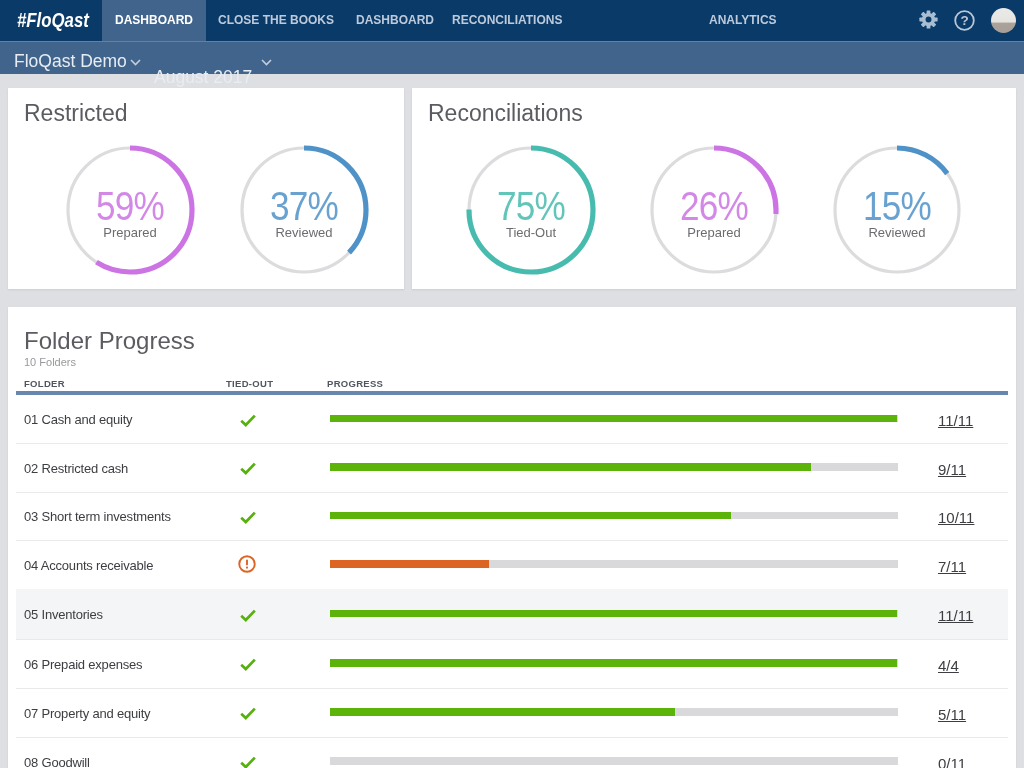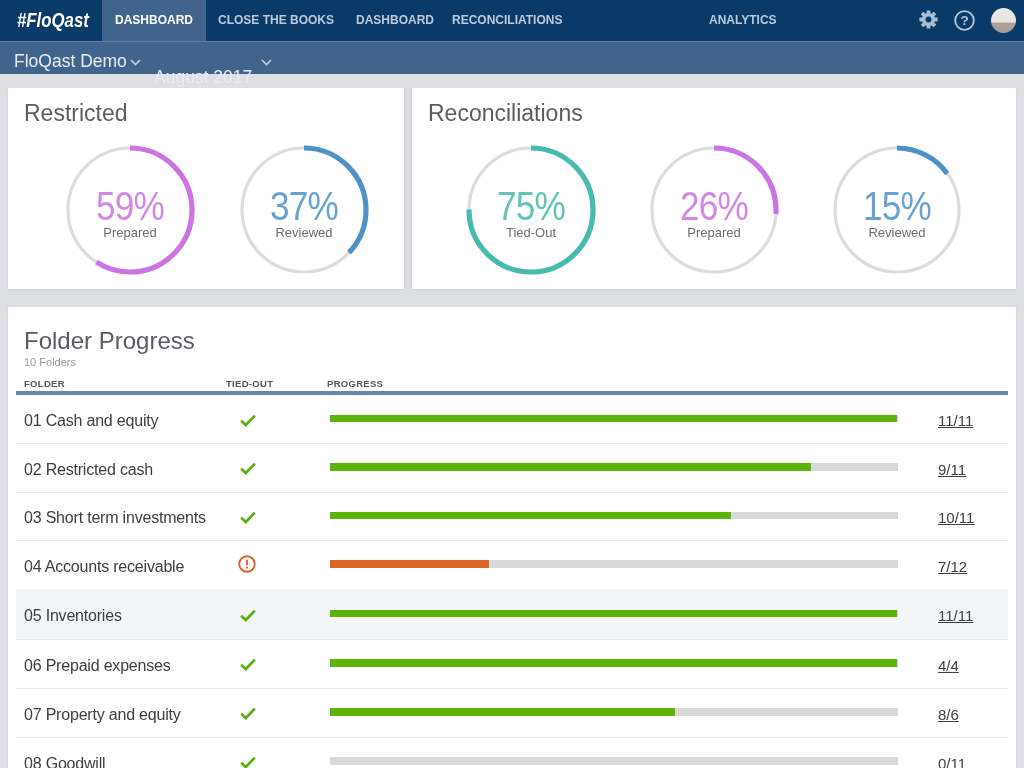--- a/index.html
+++ b/index.html
@@ -8,21 +8,21 @@
 .abs { position:absolute; }
 #nav { position:absolute; left:0; top:0; width:1024px; height:41px; background:#0a3a68; }
 #subnav { position:absolute; left:0; top:41px; width:1024px; height:33px; background:#41648d; border-top:1px solid #5e81a8; }
 .navitem { position:absolute; top:0; height:41px; line-height:41px; color:#bccadb; font-size:12px; font-weight:bold; letter-spacing:0px; }
 #logo { position:absolute; left:17px; top:0; height:41px; line-height:41px; color:#fff; font-size:20px; font-weight:bold; font-style:italic; transform:scaleX(0.84); transform-origin:0 50%; }
 .card { position:absolute; background:#fff; box-shadow:0 1px 2px rgba(0,0,0,0.08); }
 .cardtitle { position:absolute; color:#5b5c61; font-size:23px; }
 .donutnum { position:absolute; width:140px; text-align:center; font-size:40px; letter-spacing:-1px; transform:scaleX(0.88); opacity:0.85; }
 .donutlab { position:absolute; width:140px; text-align:center; font-size:13px; color:#6a6c70; }
 .hdr { position:absolute; font-size:9.5px; font-weight:bold; color:#50565f; letter-spacing:0.3px; }
-.fname { position:absolute; font-size:16px; color:#3c3e42; letter-spacing:-0.2px; }
+.fname { position:absolute; font-size:13px; color:#3c3e42; letter-spacing:-0.2px; }
 .cnt { position:absolute; font-size:15px; color:#3c3e42;text-decoration:underline; }
 .sep { position:absolute; left:16px; width:992px; height:1px; background:#e9e9eb; }
 .track { position:absolute; left:330px; width:568px; height:7.5px; background:#d9d9db; }
 .fill { position:absolute; left:330px; height:7.5px; background:#5cb40a; }
 </style>
 </head>
 <body>
 <div id="nav">
   <div id="logo">#FloQast</div>
   <div class="abs" style="left:102px;top:0;width:104px;height:41px;background:#41648d;"></div>
@@ -150,21 +150,21 @@
     <div class="cnt" style="left:938px;top:509px;">10/11</div>
     <div class="sep" style="top:540px;"></div>
     <div class="fname" style="left:24px;top:557.5px;">04 Accounts receivable</div>
     <svg class="abs" style="left:236.5px;top:553.5px;" width="20" height="20" viewBox="0 0 20 20">
       <circle cx="10" cy="10" r="7.75" fill="none" stroke="#dd6524" stroke-width="1.9"></circle>
       <rect x="9.05" y="5.7" width="1.9" height="5.5" fill="#dd6524"></rect>
       <rect x="9.05" y="12.6" width="1.9" height="1.9" fill="#dd6524"></rect>
     </svg>
     <div class="track" style="top:560.1px;"></div>
     <div class="fill" style="top:560.1px;width:159px;background:#dd6524;"></div>
-    <div class="cnt" style="left:938px;top:557.5px;">7/12</div>
+    <div class="cnt" style="left:938px;top:557.5px;">7/11</div>
     <div class="sep" style="top:589px;"></div>
     <div class="abs" style="left:16px;top:589px;width:992px;height:50px;background:#f4f5f6;"></div>
     <div class="fname" style="left:24px;top:607px;">05 Inventories</div>
     <svg class="abs" style="left:240px;top:608.5px;" width="16" height="13" viewBox="0 0 16 13">
       <path d="M1.2 6.7 L5.8 11 L14.8 1.6" stroke="#58b00e" stroke-width="2.7" fill="none"></path>
     </svg>
     <div class="track" style="top:609.6px;"></div>
     <div class="fill" style="top:609.6px;width:567px;background:#5cb40a;"></div>
     <div class="cnt" style="left:938px;top:607px;">11/11</div>
     <div class="sep" style="top:639px;"></div>
@@ -175,21 +175,21 @@
     <div class="track" style="top:659.1px;"></div>
     <div class="fill" style="top:659.1px;width:567px;background:#5cb40a;"></div>
     <div class="cnt" style="left:938px;top:656.5px;">4/4</div>
     <div class="sep" style="top:688px;"></div>
     <div class="fname" style="left:24px;top:705.5px;">07 Property and equity</div>
     <svg class="abs" style="left:240px;top:707px;" width="16" height="13" viewBox="0 0 16 13">
       <path d="M1.2 6.7 L5.8 11 L14.8 1.6" stroke="#58b00e" stroke-width="2.7" fill="none"></path>
     </svg>
     <div class="track" style="top:708.1px;"></div>
     <div class="fill" style="top:708.1px;width:345px;background:#5cb40a;"></div>
-    <div class="cnt" style="left:938px;top:705.5px;">8/6</div>
+    <div class="cnt" style="left:938px;top:705.5px;">5/11</div>
     <div class="sep" style="top:737px;"></div>
     <div class="fname" style="left:24px;top:754.5px;">08 Goodwill</div>
     <svg class="abs" style="left:240px;top:756px;" width="16" height="13" viewBox="0 0 16 13">
       <path d="M1.2 6.7 L5.8 11 L14.8 1.6" stroke="#58b00e" stroke-width="2.7" fill="none"></path>
     </svg>
     <div class="track" style="top:757.1px;"></div>
     <div class="cnt" style="left:938px;top:754.5px;">0/11</div>
   </div>
 
 </body></html>

